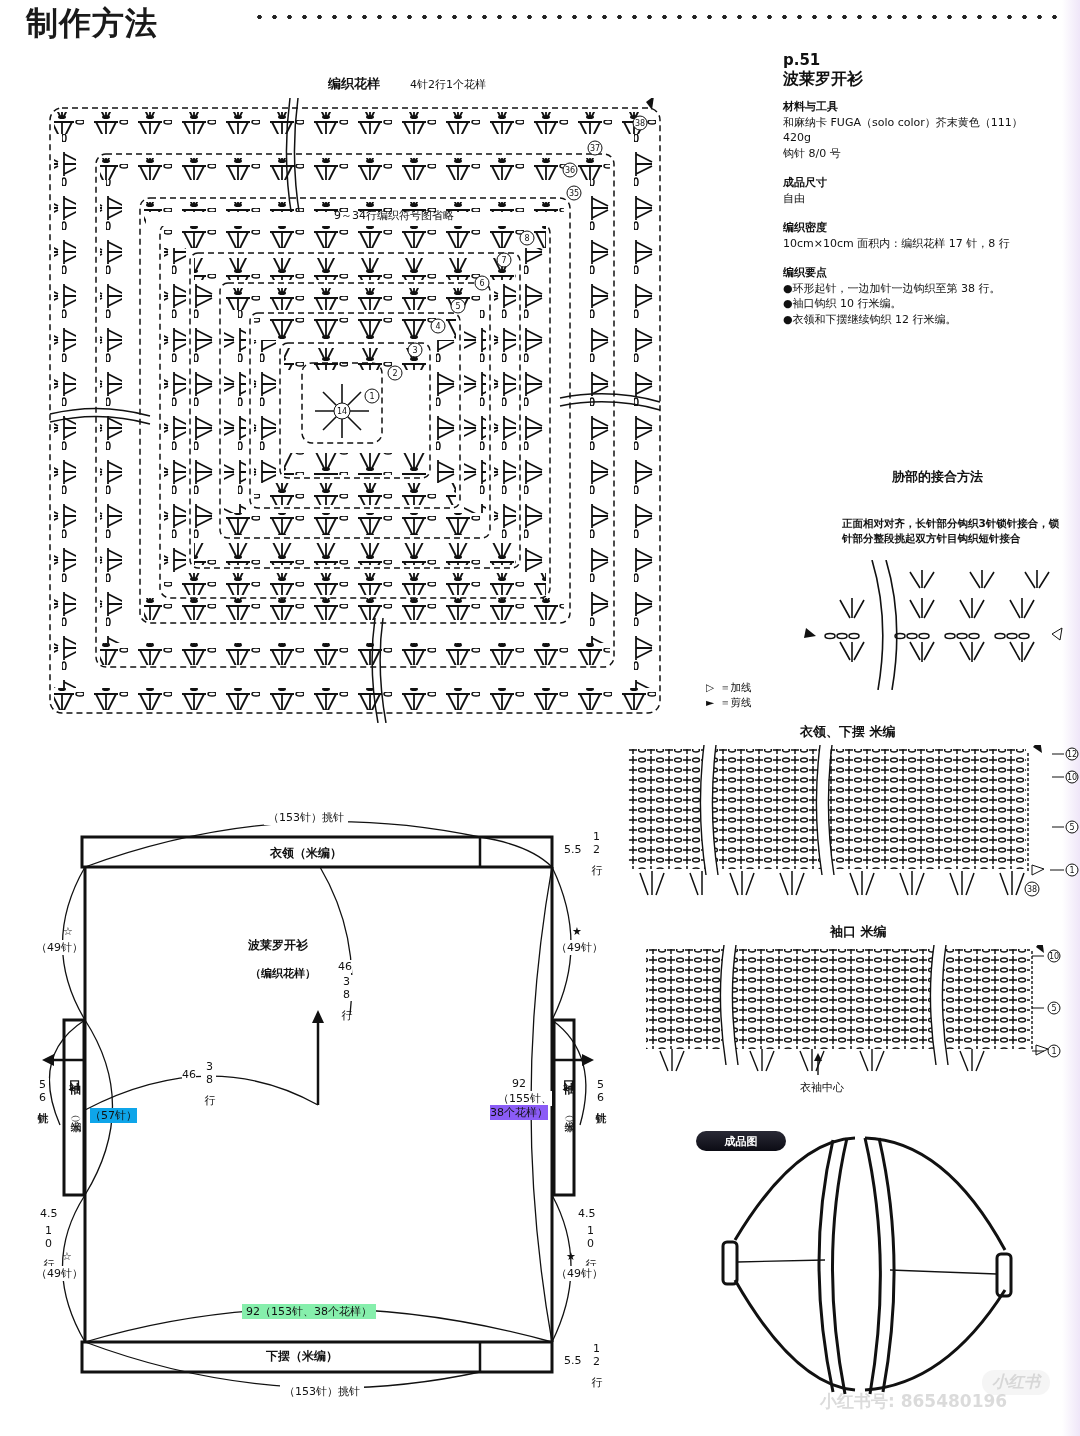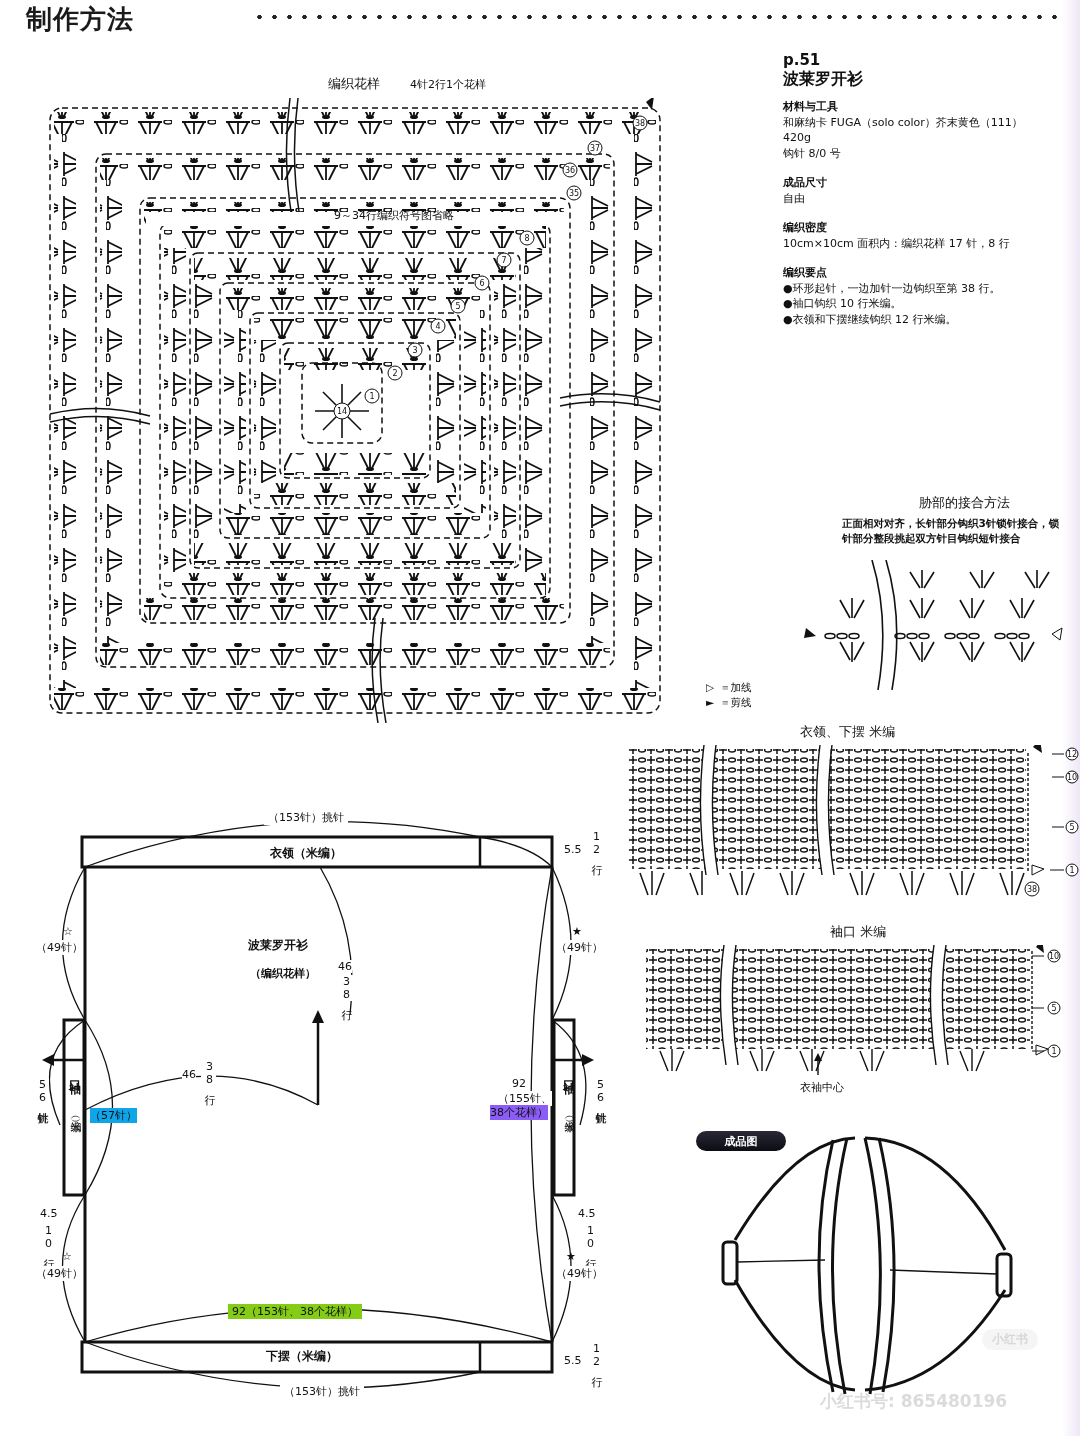--- a/index.html
+++ b/index.html
@@ -1,25 +1,25 @@
 <!DOCTYPE html>
 <html><head>
 <meta charset="utf-8">
 <style>
   * { box-sizing: border-box; margin: 0; padding: 0; }
   body { width: 1080px; height: 1436px; background: #fff; position: relative; overflow: hidden;
          font-family: "DejaVu Sans", "Liberation Sans", sans-serif; color: #111; }
   .abs { position: absolute; }
-  .header-title { left: 26px; top: 2px; font-size: 26px; font-weight: bold; letter-spacing: 1px; color: #1a1a1a; }
+  .header-title { left: 26px; top: 2px; font-size: 32px; font-weight: bold; letter-spacing: 1px; color: #1a1a1a; }
   .header-dots { left: 252px; top: 14px; width: 810px; height: 6px;
                  background-image: radial-gradient(circle, #222 2px, transparent 2.4px);
                  background-size: 15px 6px; background-repeat: repeat-x; }
   .edge-shade { right: 0; top: 0; width: 18px; height: 1436px;
                 background: linear-gradient(to right, rgba(255,255,255,0), rgba(220,200,240,0.45)); }
-  .chart-title { font-size: 13px; font-weight: normal; }
+  .chart-title { font-size: 13px; font-weight: bold; }
   .small { font-size: 11px; }
   .info-block { left: 783px; top: 52px; width: 290px; font-size: 11px; line-height: 15.5px; }
   .info-block .pnum { font-size: 15px; font-weight: bold; line-height: 17px; }
   .info-block .ptitle { font-size: 16px; font-weight: bold; line-height: 20px; margin-bottom: 10px; }
   .info-block .sec { font-weight: bold; }
   .seam-text { left: 842px; top: 516px; width: 225px; font-size: 10.5px; line-height: 15px; font-weight: bold; }
   .legend { left: 706px; top: 680px; font-size: 10.5px; line-height: 15px; }
   .legend-row { display: flex; align-items: center; gap: 6px; }
   .badge { left: 696px; top: 1131px; width: 90px; height: 20px; border-radius: 10px;
            background: linear-gradient(#2a2a36, #0c0c14); color: #fff; font-size: 11px; font-weight: bold;
@@ -159,21 +159,21 @@
   <div class="sec" style="margin-top:14px;">成品尺寸</div>
   <div>自由</div>
   <div class="sec" style="margin-top:14px;">编织密度</div>
   <div>10cm×10cm 面积内：编织花样 17 针，8 行</div>
   <div class="sec" style="margin-top:14px;">编织要点</div>
   <div>●环形起针，一边加针一边钩织至第 38 行。</div>
   <div>●袖口钩织 10 行米编。</div>
   <div>●衣领和下摆继续钩织 12 行米编。</div>
 </div>
 
-<div class="abs chart-title" style="left:892px;top:494px;margin-left:27px;">胁部的接合方法</div>
+<div class="abs chart-title" style="left:892px;top:468px;">胁部的接合方法</div>
 <div class="abs seam-text">正面相对对齐，长针部分钩织3针锁针接合，锁针部分整段挑起双方针目钩织短针接合</div>
 <svg class="abs" style="left:800px;top:560px;" width="270" height="130">
   <g stroke="#111" stroke-width="1.6" fill="none">
     <path d="M72 0 Q90 60 78 130"></path>
       <path d="M86 0 Q104 60 92 130"></path>
     <path d="M110 12 L120 28 M122 10 L122 28 M134 12 L124 28"></path>
     <path d="M170 12 L180 28 M182 10 L182 28 M194 12 L184 28"></path>
     <path d="M225 12 L235 28 M237 10 L237 28 M249 12 L239 28"></path>
     <path d="M40 40 L50 58 M52 38 L52 58 M64 40 L54 58"></path>
     <path d="M110 40 L120 58 M122 38 L122 58 M134 40 L124 58"></path>
@@ -375,21 +375,21 @@
 <div class="abs small" style="left:40px;top:1207px;">4.5</div>
 <div class="abs small vtext" style="left:40px;top:1224px;">10行</div>
 <div class="abs small" style="left:62px;top:1250px;">☆</div>
 <div class="abs small" style="left:36px;top:1266px;background:#fff;">（49针）</div>
 
 <div class="abs small" style="left:578px;top:1207px;">4.5</div>
 <div class="abs small vtext" style="left:582px;top:1224px;">10行</div>
 <div class="abs small" style="left:566px;top:1250px;">★</div>
 <div class="abs small" style="left:556px;top:1266px;background:#fff;">（49针）</div>
 
-<div class="abs small" style="left:228px;top:1304px;background:#84cc16;padding:0 4px;">92（153针、38个花样）</div>
+<div class="abs small" style="left:242px;top:1304px;background:#86efac;padding:0 4px;">92（153针、38个花样）</div>
 <div class="abs" style="left:266px;top:1348px;font-size:12px;font-weight:bold;">下摆（米编）</div>
 <div class="abs small" style="left:564px;top:1354px;">5.5</div>
 <div class="abs small vtext" style="left:588px;top:1342px;">12行</div>
 <div class="abs small" style="left:280px;top:1384px;background:#fff;padding:0 4px;">（153针）挑针</div>
 
 <div class="abs badge">成品图</div>
 <svg class="abs" style="left:715px;top:1130px;" width="310" height="280">
   <g stroke="#111" stroke-width="3" fill="none">
     <path d="M20 110 Q80 10 140 8"></path>
       <path d="M150 8 Q230 10 290 120"></path>
@@ -401,14 +401,14 @@
       <path d="M164 8 Q192 130 168 262"></path>
     <rect x="8" y="112" width="14" height="42" rx="4"></rect>
     <rect x="282" y="124" width="14" height="42" rx="4"></rect>
   </g>
   <g stroke="#111" stroke-width="1.3">
     <line x1="22" y1="132" x2="110" y2="130"></line>
       <line x1="175" y1="140" x2="282" y2="144"></line>
   </g>
 </svg>
 
-<div class="abs watermark" style="left:982px;top:1329px;font-size:12px;padding:2px 10px;border-radius:12px;background:rgba(235,235,235,0.5);">小红书</div>
+<div class="abs watermark" style="left:982px;top:1370px;font-size:16px;padding:2px 10px;border-radius:12px;background:rgba(235,235,235,0.5);font-style:italic;">小红书</div>
 <div class="abs watermark" style="left:820px;top:1390px;font-size:17px;">小红书号: 8654801​96</div>
 
 </body></html>

